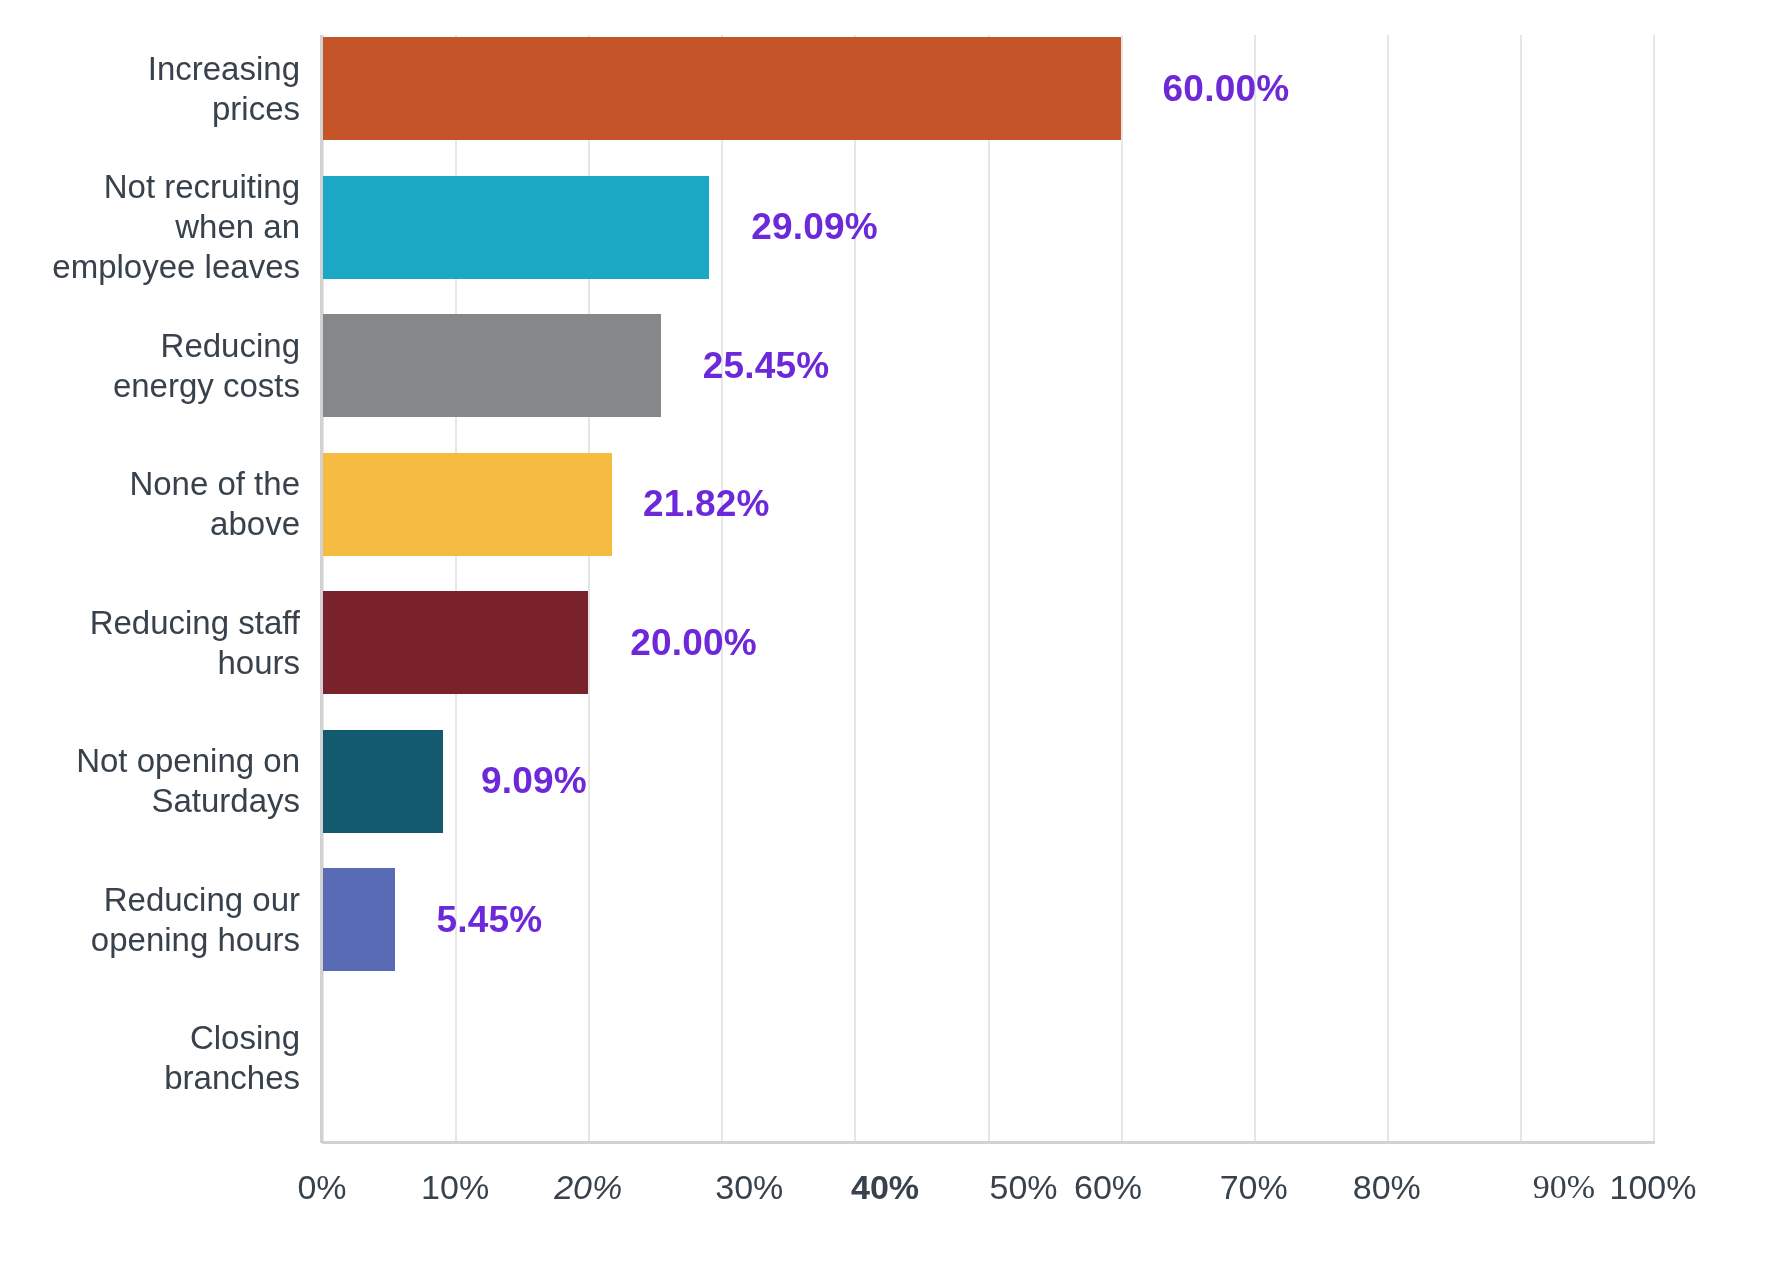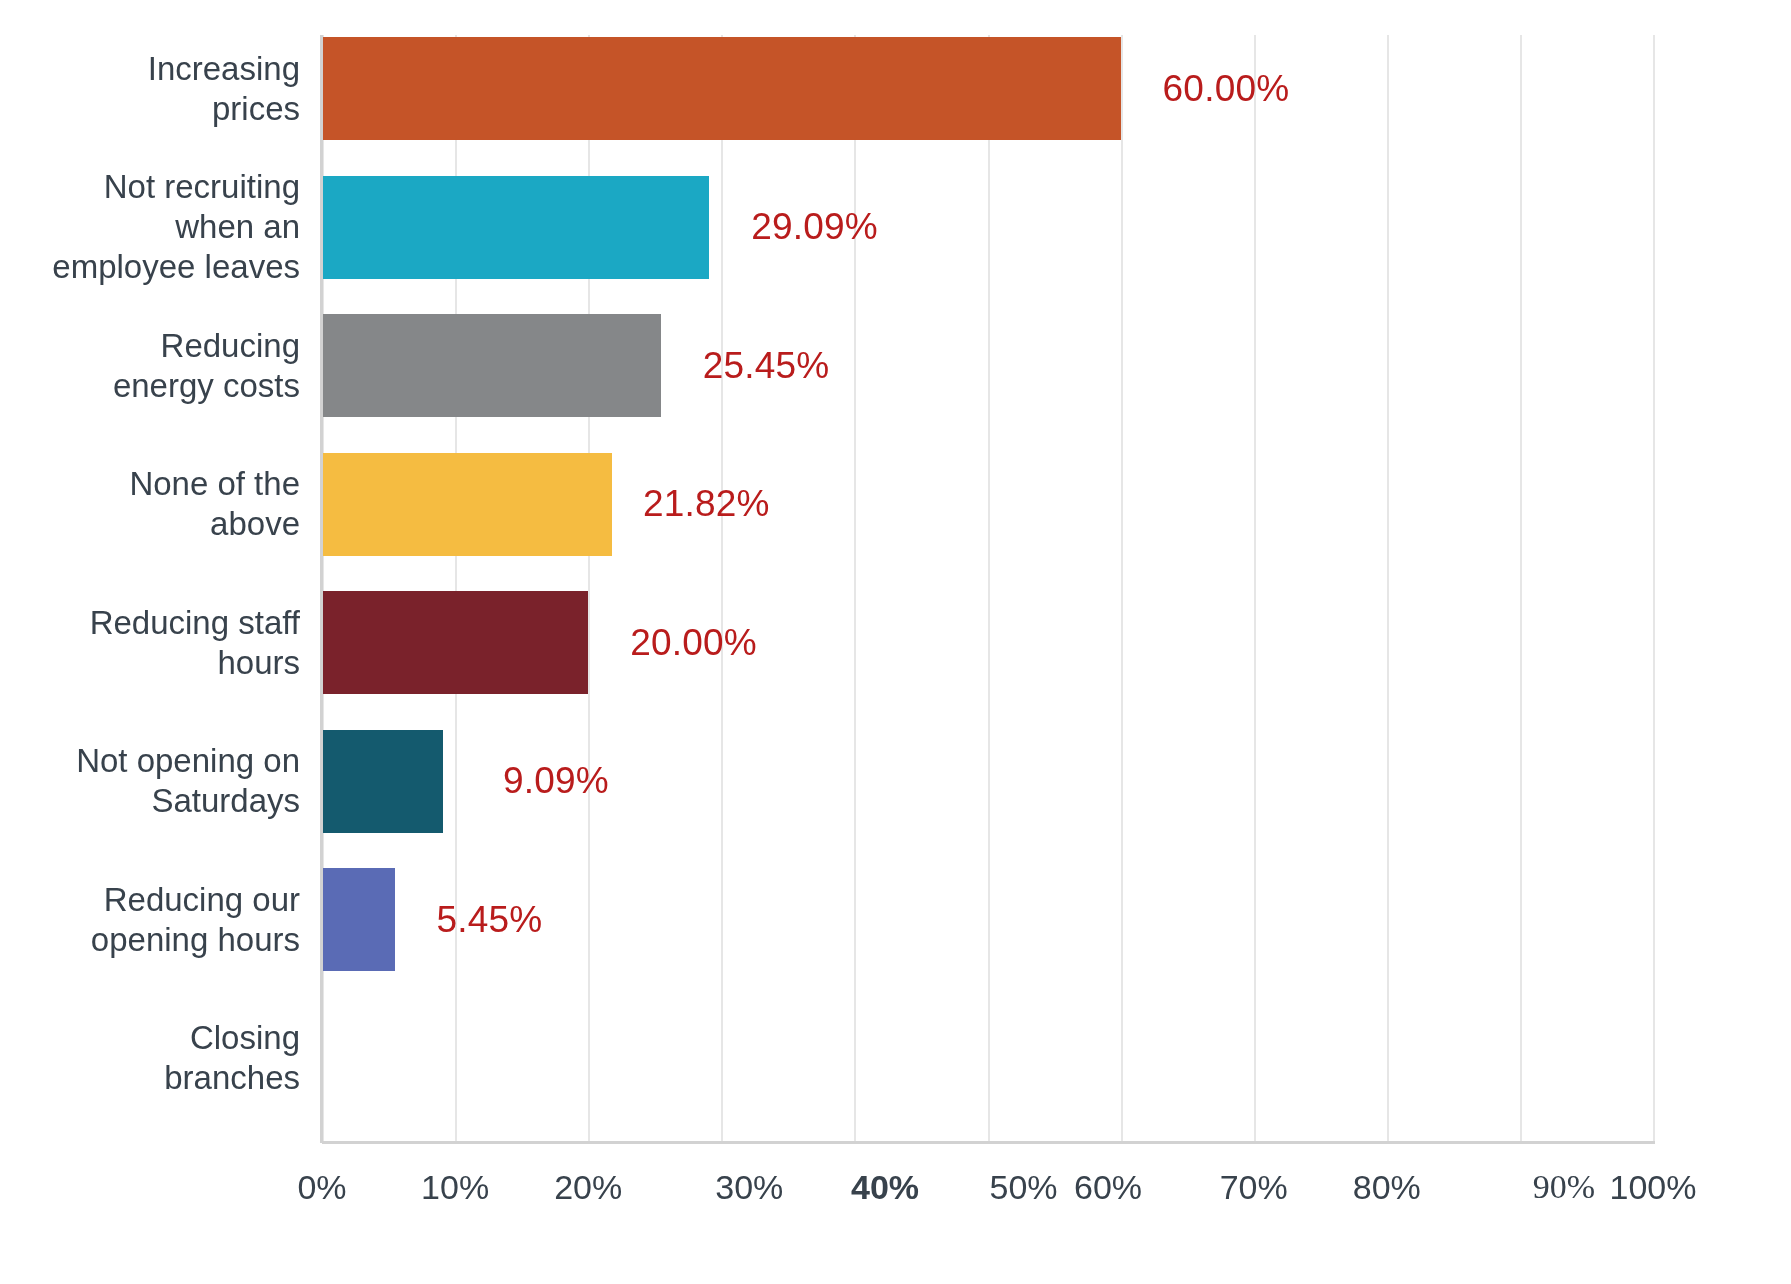--- a/index.html
+++ b/index.html
@@ -62,22 +62,22 @@
     top: 0;
     height: 100%;
     box-sizing: border-box;
   }
   .bar-value {
     position: absolute;
     top: 50%;
     transform: translateY(-50%);
     white-space: nowrap;
     font-size: 37px;
-    font-weight: 400;
-    color: #b91c1c;
+    font-weight: 700;
+    color: #6d28d9;
     letter-spacing: 0.2px;
   }
 
   
   .cat-label {
     position: absolute;
     right: 1491px; 
     text-align: right;
     width: 290px;
     font-size: 33px;
@@ -132,21 +132,21 @@
         <div class="row" style="top: 417.5px; height: 103px;">
           <div class="bar" title="None of the above 21.82%" style="width: 290.424px; background: rgb(245, 188, 65);"></div>
           <div class="bar-value" style="left: 321px;">21.82%</div>
         </div>
         <div class="row" style="top: 556px; height: 103px;">
           <div class="bar" title="Reducing staff hours 20.00%" style="width: 266.2px; background: rgb(122, 34, 43);"></div>
           <div class="bar-value" style="left: 308.2px;">20.00%</div>
         </div>
         <div class="row" style="top: 694.5px; height: 103px;">
           <div class="bar" title="Not opening on Saturdays 9.09%" style="width: 120.988px; background: rgb(20, 90, 110);"></div>
-          <div class="bar-value" style="left: 181px;">9.09%</div>
+          <div class="bar-value" style="left: 159px;">9.09%</div>
         </div>
         <div class="row" style="top: 833px; height: 103px;">
           <div class="bar" title="Reducing our opening hours 5.45%" style="width: 72.5395px; background: rgb(90, 107, 181);"></div>
           <div class="bar-value" style="left: 114.54px;">5.45%</div>
         </div>
         <div class="row" style="top: 971.5px; height: 103px;"></div>
       </div>
   </div>
 
   <div id="axis-line-y"></div>
@@ -167,21 +167,21 @@
       <div class="cat-label" style="top: 781px;">Not opening on
 Saturdays</div>
       <div class="cat-label" style="top: 919.5px;">Reducing our
 opening hours</div>
       <div class="cat-label" style="top: 1058px;">Closing
 branches</div>
     </div>
   <div id="xticks">
       <div class="xtick" style="left: 322px;">0%</div>
       <div class="xtick" style="left: 455.1px;">10%</div>
-      <div class="xtick" style="left: 588.2px;">20%</div>
+      <div class="xtick" style="left: 588.2px; font-style: italic;">20%</div>
       <div class="xtick" style="left: 721.3px; margin-left: 28px;">30%</div>
       <div class="xtick" style="left: 885px; font-weight: bold;">40%</div>
       <div class="xtick" style="left: 987.5px; margin-left: 36px;">50%</div>
       <div class="xtick" style="left: 1108px;">60%</div>
       <div class="xtick" style="left: 1253.7px;">70%</div>
       <div class="xtick" style="left: 1386.8px;">80%</div>
       <div class="xtick" style="left: 1564px; font-family: Liberation Serif, serif;">90%</div>
       <div class="xtick" style="left: 1653px;">100%</div>
     </div>
 

